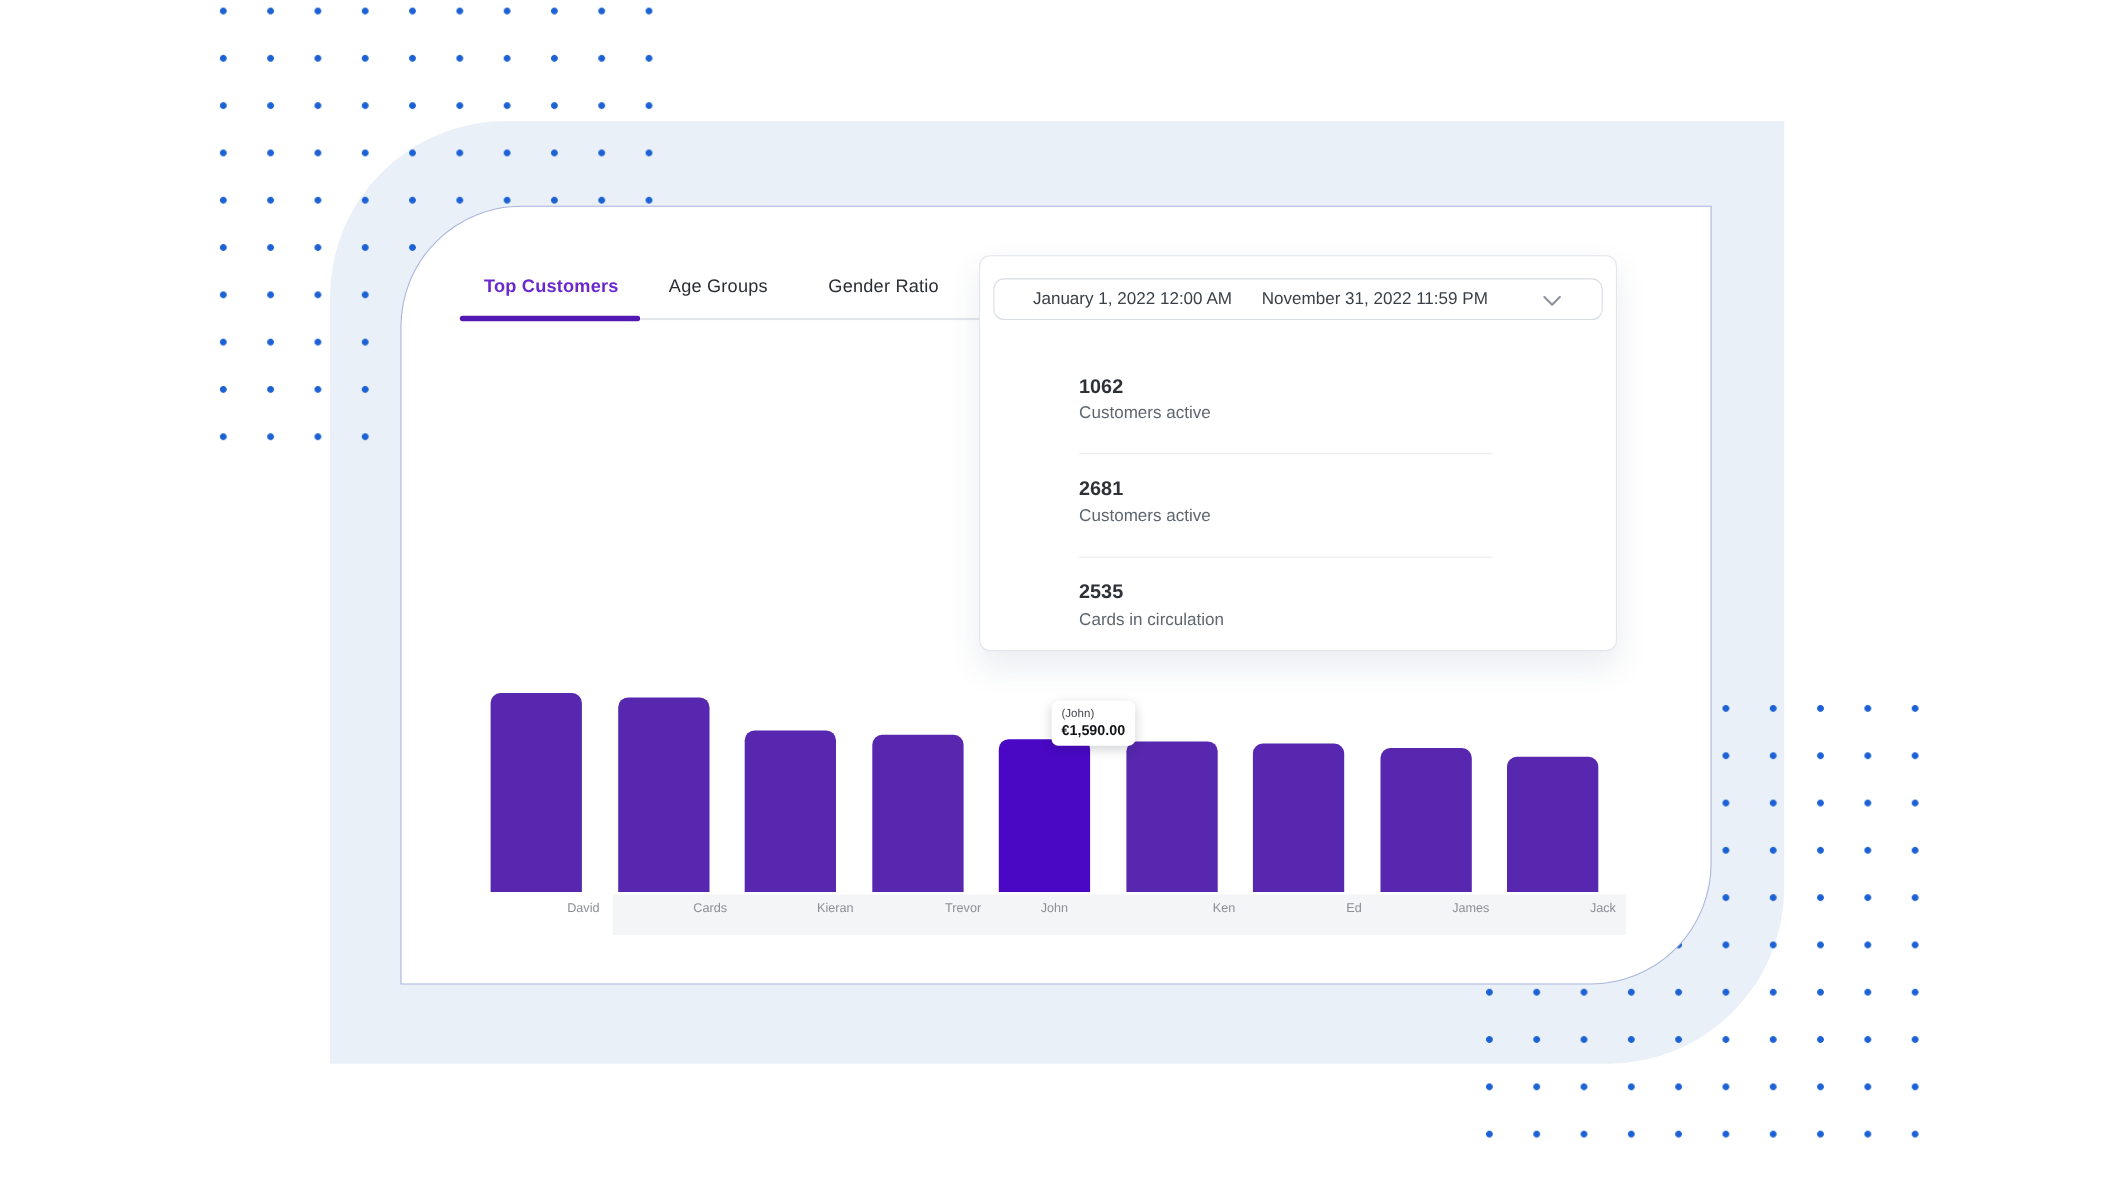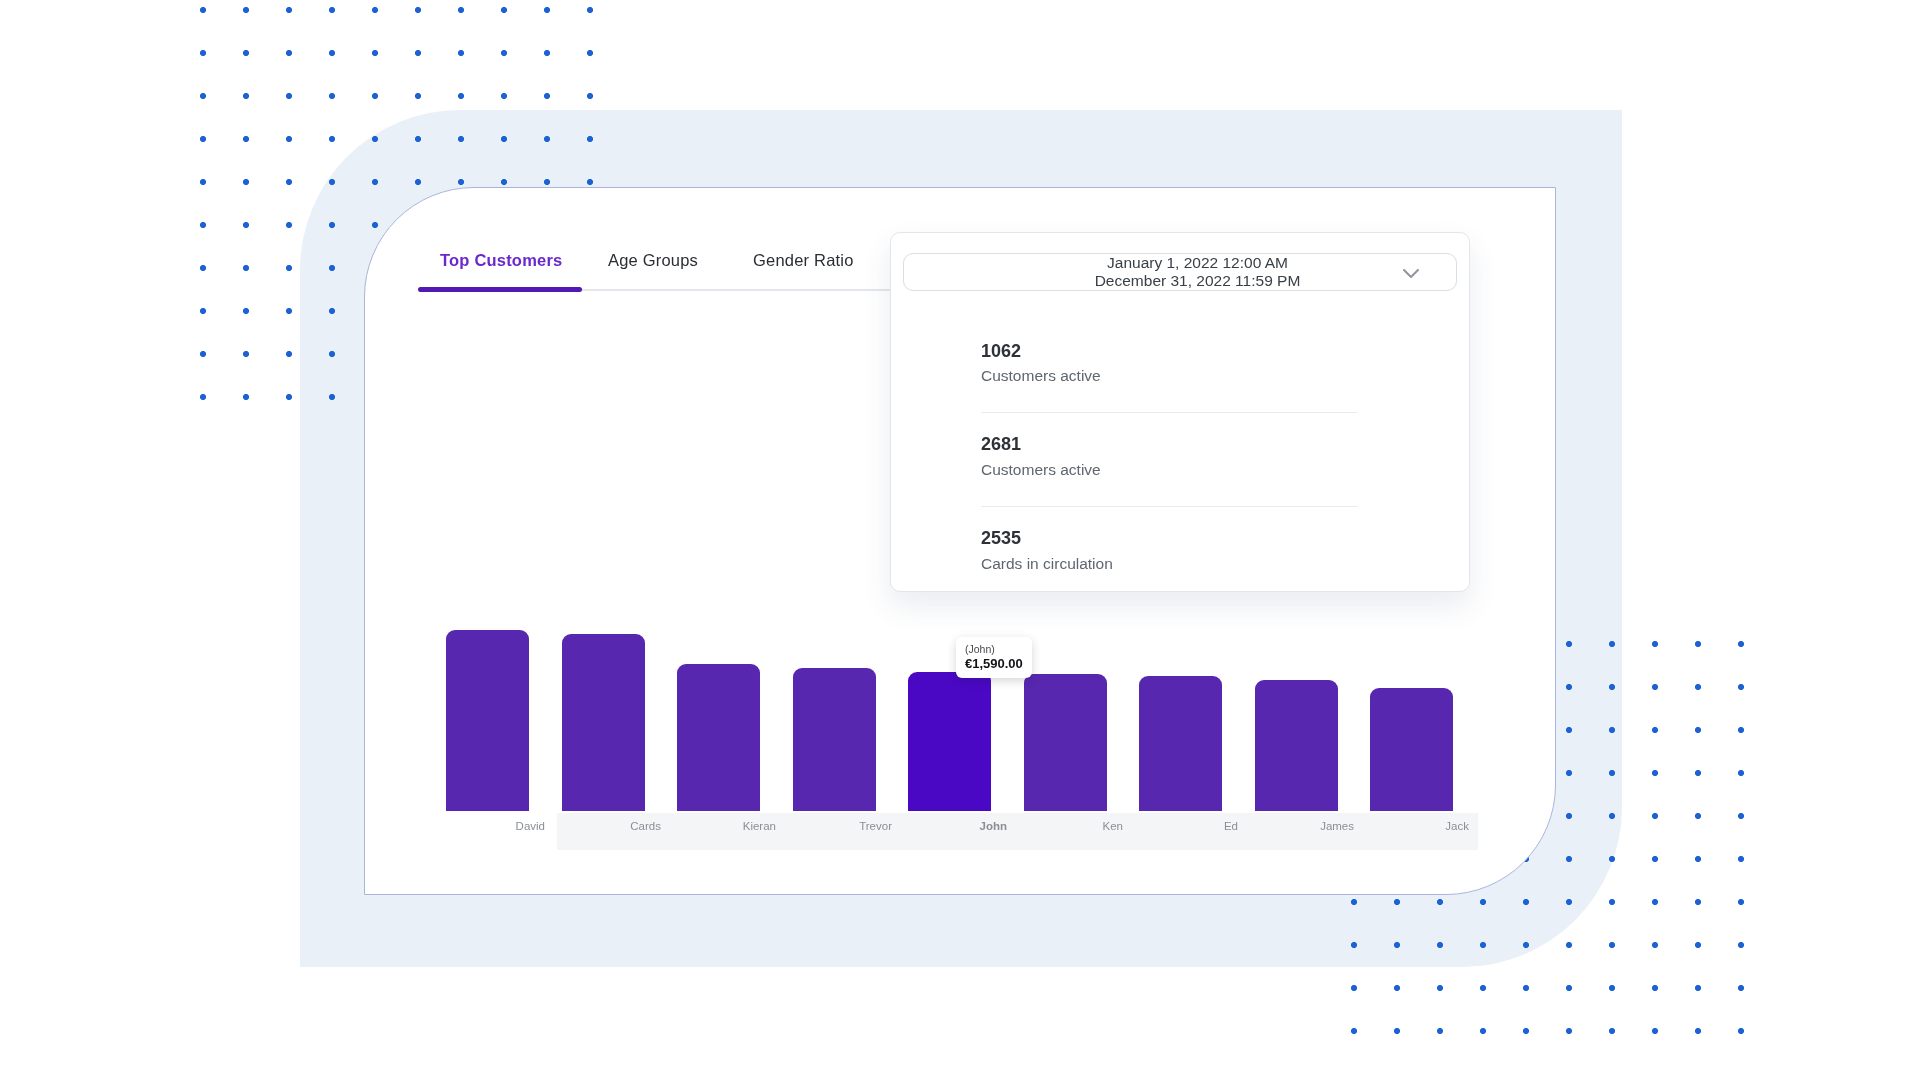--- a/index.html
+++ b/index.html
@@ -45,21 +45,21 @@
   
   .panel{
     position:absolute;left:890px;top:232px;width:578px;height:358px;
     background:#ffffff;border:1px solid #E2E5EC;border-radius:10px;
     box-shadow:0 14px 30px rgba(45,65,105,0.10);z-index:6;
   }
   .date-pill{
     position:absolute;left:12px;top:20px;width:554px;height:38px;
     border:1px solid #D9DDE4;border-radius:10px;background:#fff;
     display:flex;align-items:center;box-sizing:border-box;
-    padding-left:35px;cursor:pointer;flex-direction:column;
+    padding-left:35px;cursor:pointer;
   }
   .date-pill .date-text{font-size:15.5px;color:#3A4048;font-weight:500;white-space:nowrap;}
   .date-pill .date-gap{width:27px;}
   .chevron{position:absolute;right:36px;top:14px;width:18px;height:11px;}
   .stat-value{position:absolute;left:90px;font-size:18px;font-weight:700;color:#2D3138;z-index:7;}
   .stat-label{position:absolute;left:90px;font-size:15.5px;color:#5E6670;z-index:7;}
   .divider{position:absolute;left:90px;width:376px;height:1px;background:#E8EAEE;z-index:7;}
   
   .axis-strip{
     position:absolute;left:557px;top:813px;width:921px;height:37px;
@@ -97,21 +97,21 @@
 <div class="tab active" style="left:440px">Top Customers</div>
 <div class="tab" style="left:608px">Age Groups</div>
 <div class="tab" style="left:753px">Gender Ratio</div>
 <div class="tab-underline"></div>
 <div class="tab-baseline"></div>
 
 <div class="panel">
   <div class="date-pill">
     <span class="date-text">January 1, 2022 12:00 AM</span>
     <span class="date-gap"></span>
-    <span class="date-text">December 31, 2022 11:59 PM</span>
+    <span class="date-text">November 31, 2022 11:59 PM</span>
     <svg class="chevron" viewBox="0 0 18 11">
       <polyline points="2,2 9,9 16,2" fill="none" stroke="#8F959D" stroke-width="2" stroke-linecap="round" stroke-linejoin="round"></polyline>
     </svg>
   </div>
 
   <div class="stat-value" style="top:108px">1062</div>
   <div class="stat-label" style="top:134px">Customers active</div>
   <div class="divider" style="top:179px"></div>
 
   <div class="stat-value" style="top:201px">2681</div>
@@ -132,21 +132,21 @@
     <div class="bar" style="left: 578px; width: 83px; height: 137px;"></div>
     <div class="bar" style="left: 693px; width: 83px; height: 135px;"></div>
     <div class="bar" style="left: 809px; width: 83px; height: 131px;"></div>
     <div class="bar" style="left: 924px; width: 83px; height: 123px;"></div>
   </div>
 <div id="labels">
     <div class="bar-label" style="left: 430px; top: 820px;">David</div>
     <div class="bar-label" style="left: 546px; top: 820px;">Cards</div>
     <div class="bar-label" style="left: 661px; top: 820px;">Kieran</div>
     <div class="bar-label" style="left: 777px; top: 820px;">Trevor</div>
-    <div class="bar-label" style="left: 892px; top: 820px; font-weight: bold;">John</div>
+    <div class="bar-label" style="left: 856px; top: 820px;">John</div>
     <div class="bar-label" style="left: 1008px; top: 820px;">Ken</div>
     <div class="bar-label" style="left: 1123px; top: 820px;">Ed</div>
     <div class="bar-label" style="left: 1239px; top: 820px;">James</div>
     <div class="bar-label" style="left: 1354px; top: 820px;">Jack</div>
   </div>
 
 <div class="tooltip">
   <div class="tt-line1">(John)</div>
   <div class="tt-line2">€1,590.00</div>
 </div>

